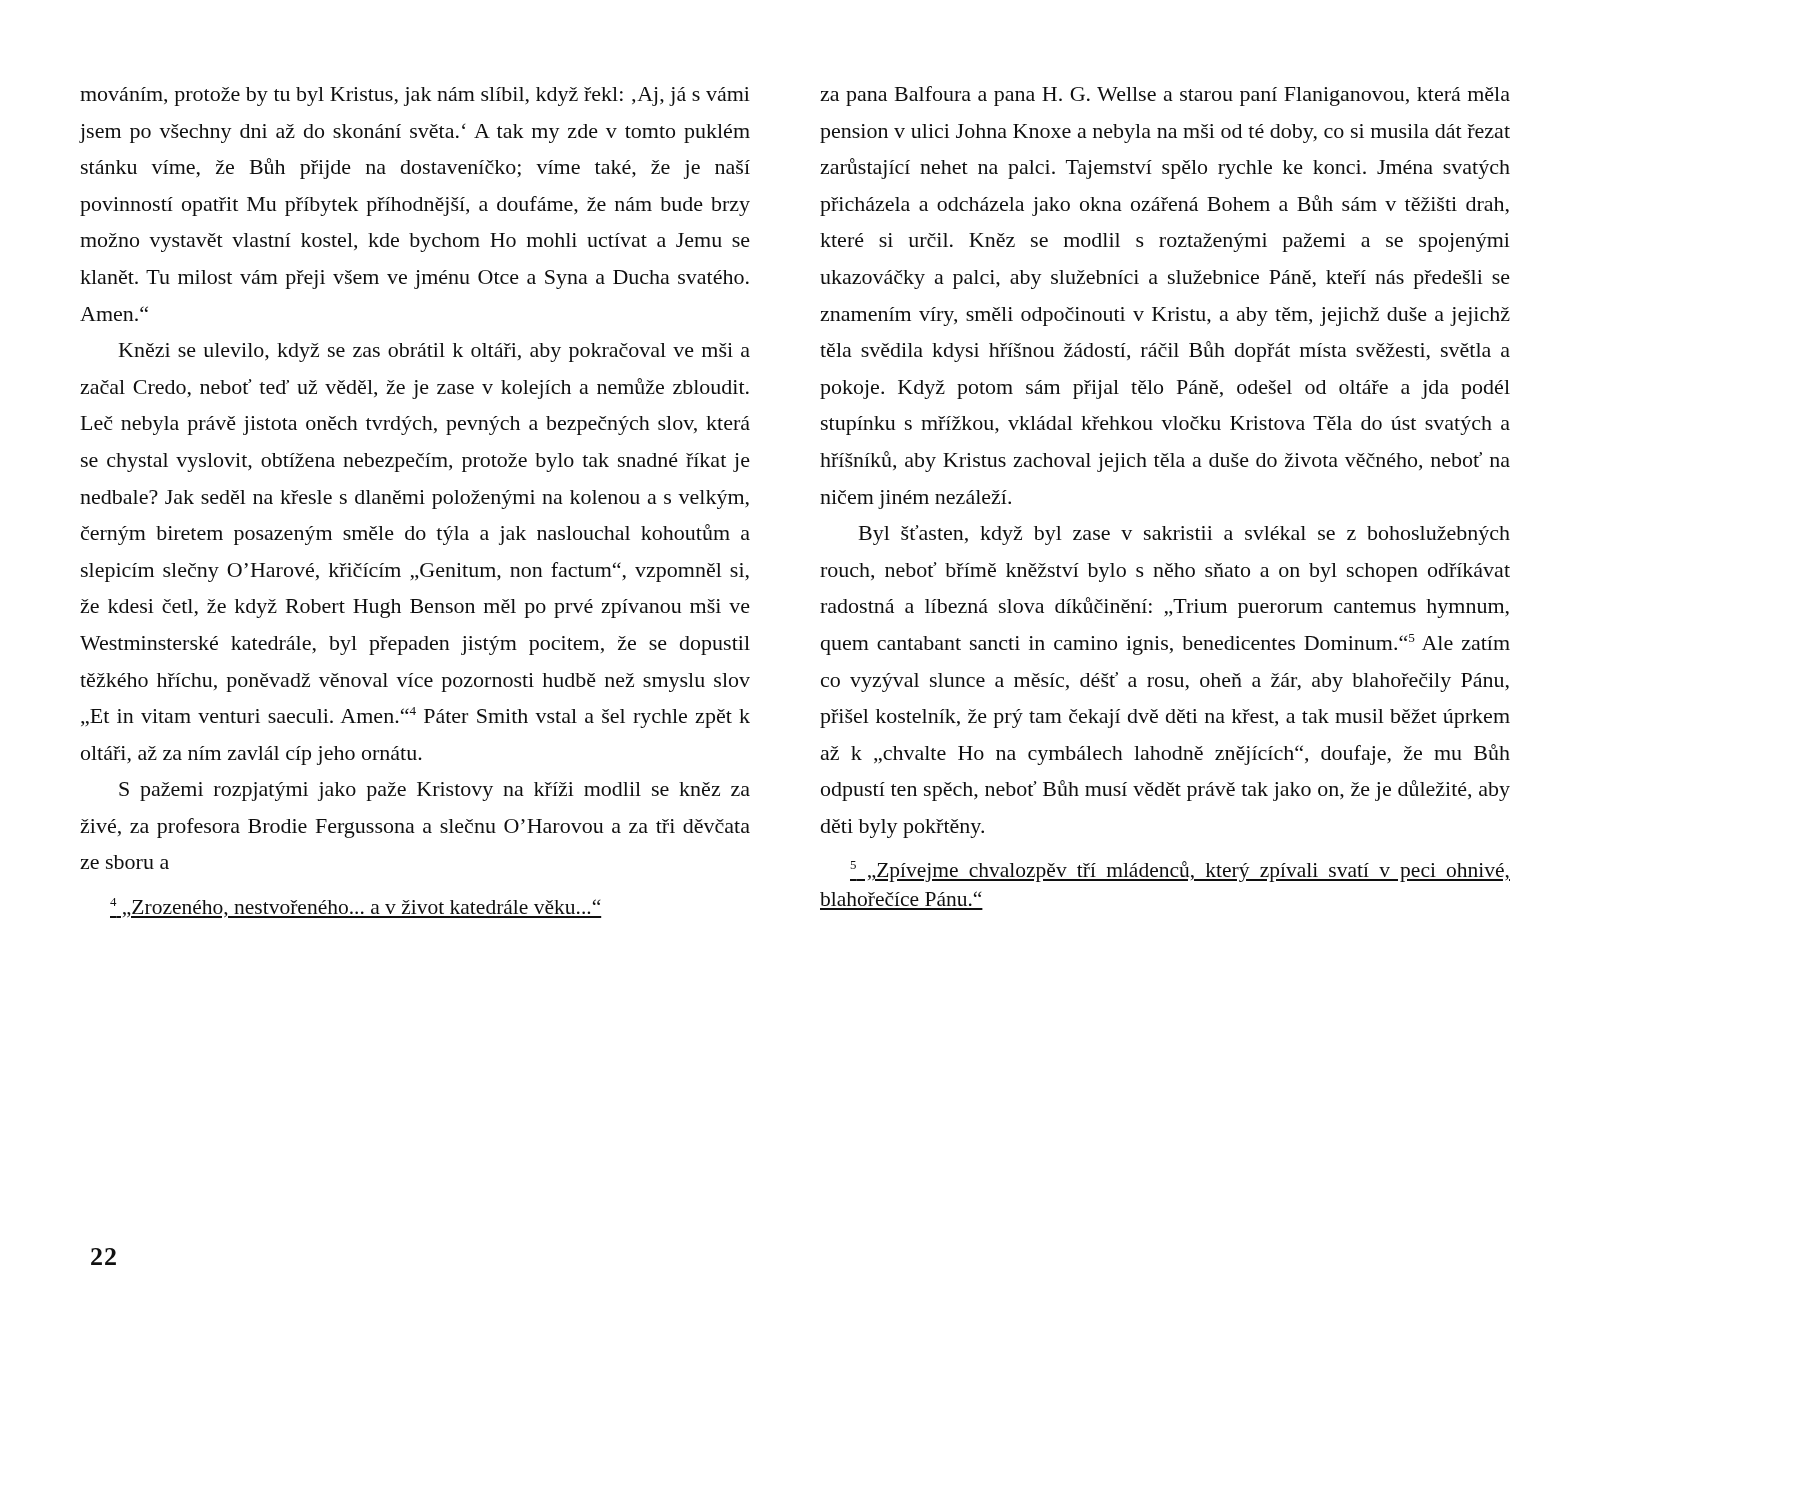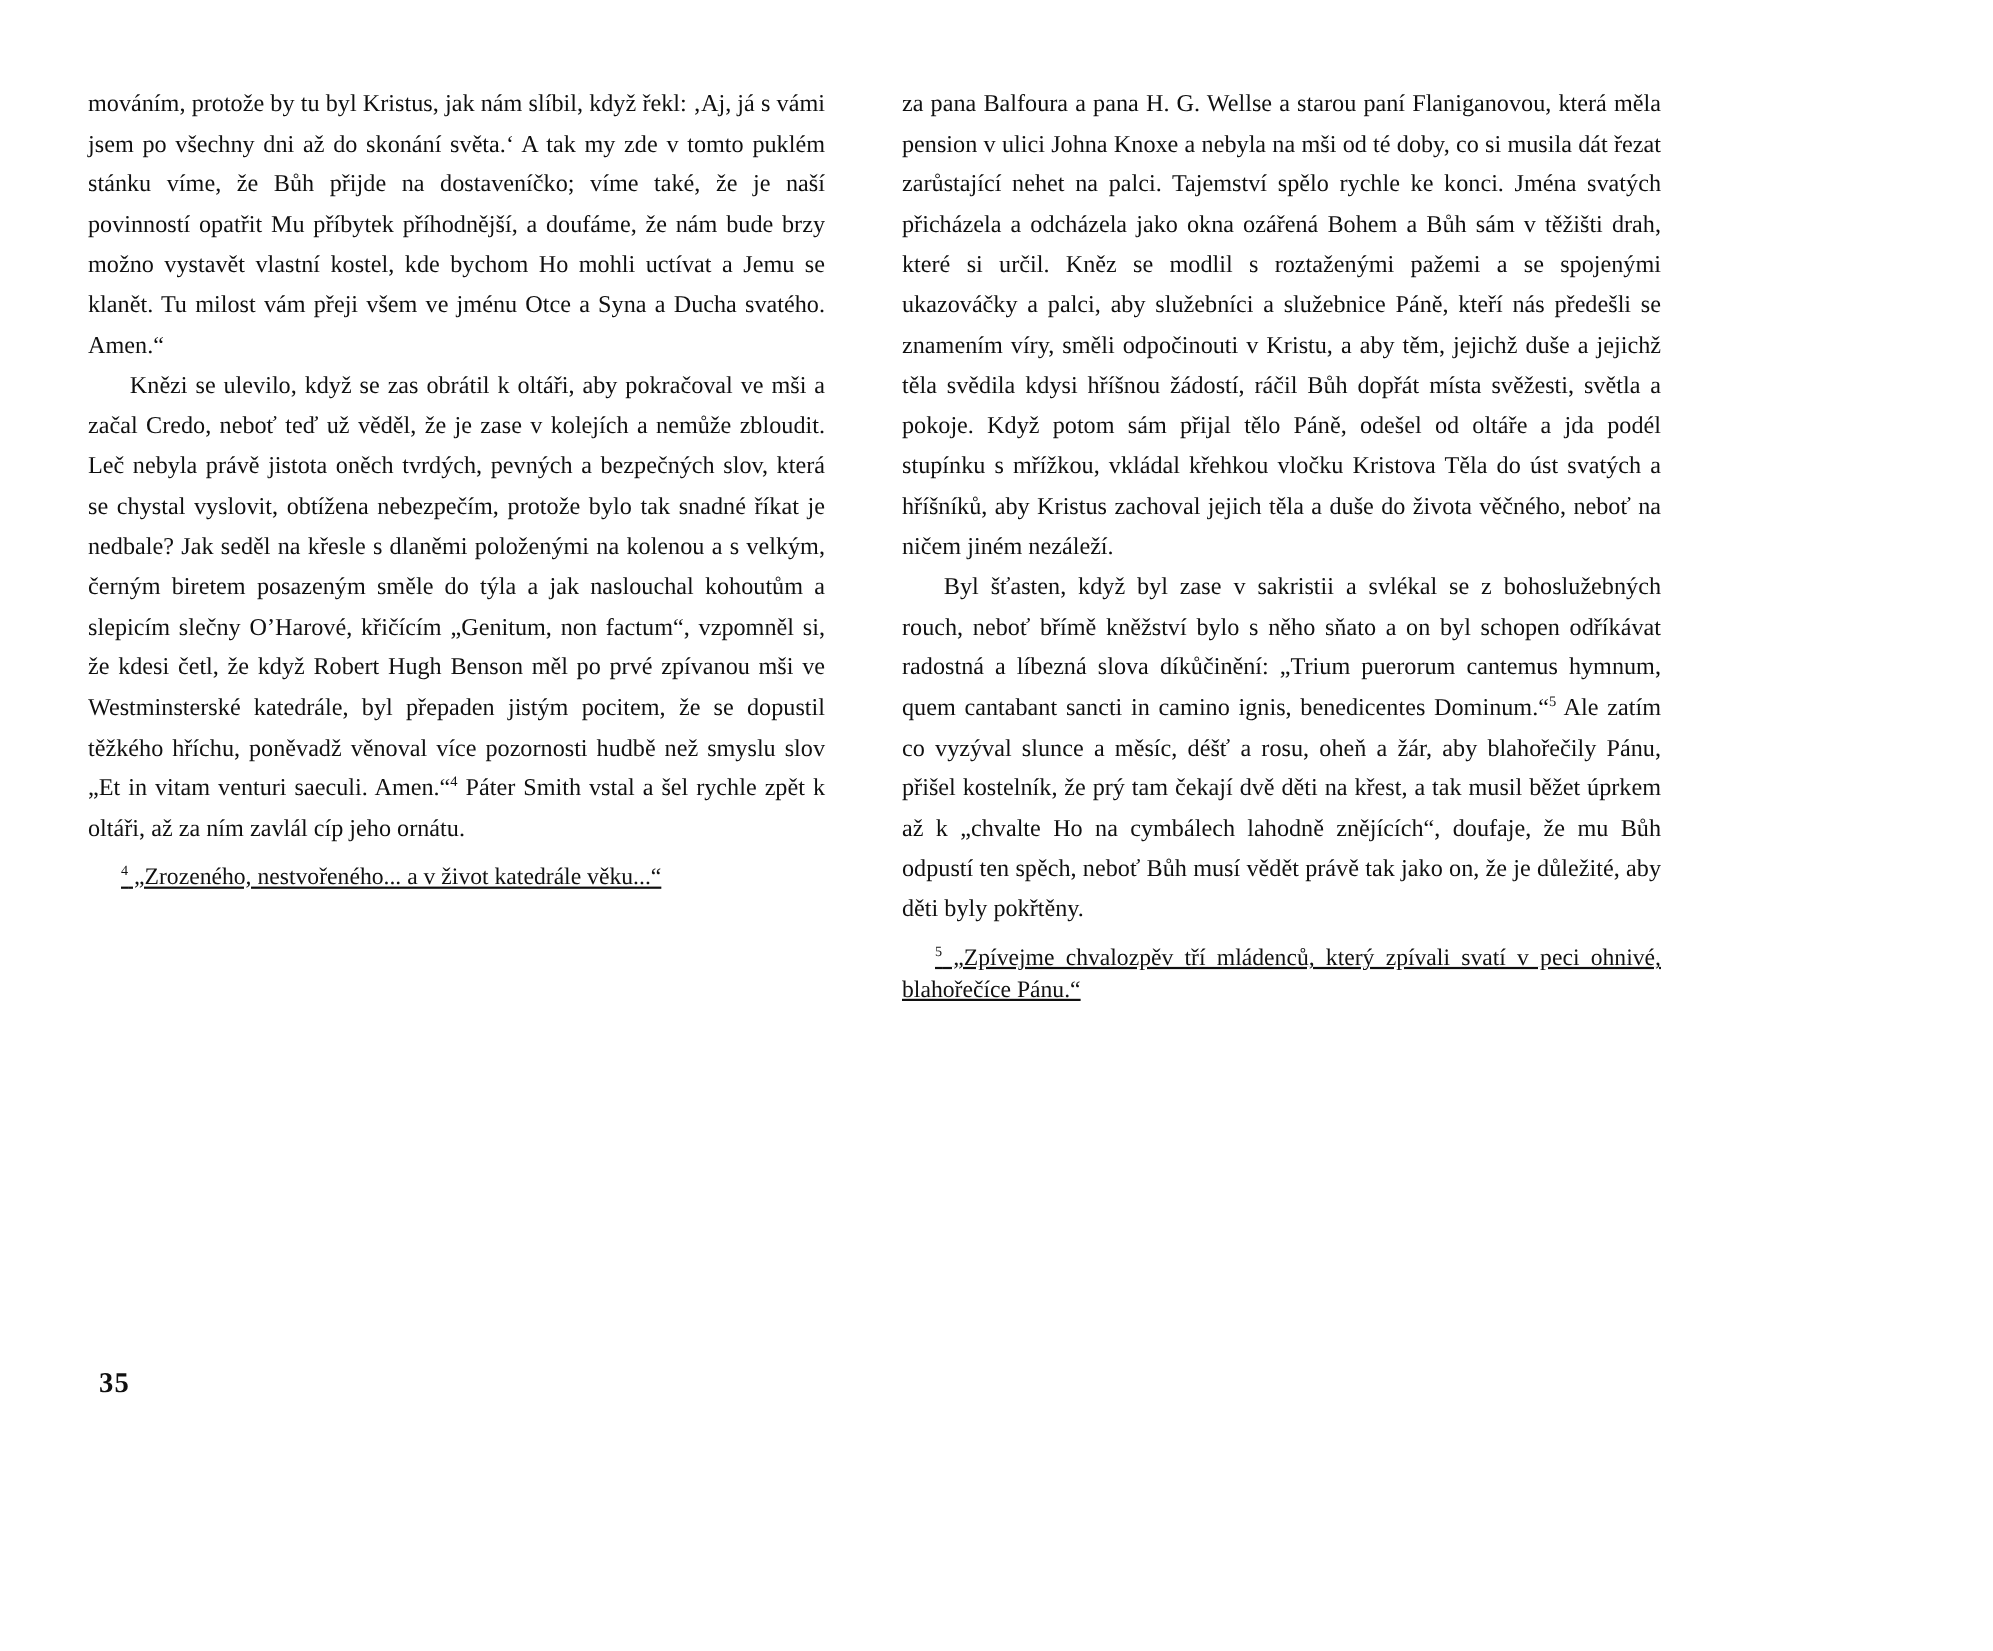--- a/index.html
+++ b/index.html
@@ -38,25 +38,26 @@
 </style>
 </head>
 <body>
 
 <div class="spread">
 
   <div class="page page-left">
     <div class="body-text">
         <p class="para"><span>mováním, protože by tu byl Kristus, jak nám slíbil, když řekl: ‚Aj, já s vámi jsem po všechny dni až do skonání světa.‘ A tak my zde v tomto puklém stánku víme, že Bůh přijde na dostaveníčko; víme také, že je naší povinností opatřit Mu příbytek příhodnější, a doufáme, že nám bude brzy možno vystavět vlastní kostel, kde bychom Ho mohli uctívat a Jemu se klanět. Tu milost vám přeji všem ve jménu Otce a Syna a Ducha svatého. Amen.“</span></p>
         <p class="para indent"><span>Knězi se ulevilo, když se zas obrátil k oltáři, aby pokračoval ve mši a začal </span><span class="it">Credo</span><span>, neboť teď už věděl, že je zase v kolejích a nemůže zbloudit. Leč nebyla právě jistota oněch tvrdých, pevných a bezpečných slov, která se chystal vyslovit, obtížena nebezpečím, protože bylo tak snadné říkat je nedbale? Jak seděl na křesle s dlaněmi položenými na kolenou a s velkým, černým biretem posazeným směle do týla a jak naslouchal kohoutům a slepicím slečny O’Harové, křičícím „</span><span class="it">Genitum, non factum</span><span>“, vzpomněl si, že kdesi četl, že když Robert Hugh Benson měl po prvé zpívanou mši ve Westminsterské katedrále, byl přepaden jistým pocitem, že se dopustil těžkého hříchu, poněvadž věnoval více pozornosti hudbě než smyslu slov „</span><span class="it">Et in vitam venturi saeculi. Amen.</span><span>“</span><sup>4</sup><span> Páter Smith vstal a šel rychle zpět k oltáři, až za ním zavlál cíp jeho ornátu.</span></p>
+        <p class="para indent"><span>S pažemi rozpjatými jako paže Kristovy na kříži modlil se kněz za živé, za profesora Brodie Fergussona a slečnu O’Harovou a za tři děvčata ze sboru a</span></p>
       </div>
     <div class="footnote">
         <p class="para indent"><sup>4</sup><span> „Zrozeného, nestvořeného... a v život katedrále věku...“</span></p>
       </div>
-    <div class="page-number">35</div>
+    <div class="page-number">22</div>
   </div>
 
   <div class="page page-right">
     <div class="body-text">
         <p class="para"><span>za pana Balfoura a pana H. G. Wellse a starou paní Flaniganovou, která měla pension v ulici Johna Knoxe a nebyla na mši od té doby, co si musila dát řezat zarůstající nehet na palci. Tajemství spělo rychle ke konci. Jména svatých přicházela a odcházela jako okna ozářená Bohem a Bůh sám v těžišti drah, které si určil. Kněz se modlil s roztaženými pažemi a se spojenými ukazováčky a palci, aby služebníci a služebnice Páně, kteří nás předešli se znamením víry, směli odpočinouti v Kristu, a aby těm, jejichž duše a jejichž těla svědila kdysi hříšnou žádostí, ráčil Bůh dopřát místa svěžesti, světla a pokoje. Když potom sám přijal tělo Páně, odešel od oltáře a jda podél stupínku s mřížkou, vkládal křehkou vločku Kristova Těla do úst svatých a hříšníků, aby Kristus zachoval jejich těla a duše do života věčného, neboť na ničem jiném nezáleží.</span></p>
         <p class="para indent"><span>Byl šťasten, když byl zase v sakristii a svlékal se z bohoslužebných rouch, neboť břímě kněžství bylo s něho sňato a on byl schopen odříkávat radostná a líbezná slova díkůčinění: „</span><span class="it">Trium puerorum cantemus hymnum, quem cantabant sancti in camino ignis, benedicentes Dominum.</span><span>“</span><sup>5</sup><span> Ale zatím co vyzýval slunce a měsíc, déšť a rosu, oheň a žár, aby blahořečily Pánu, přišel kostelník, že prý tam čekají dvě děti na křest, a tak musil běžet úprkem až k „chvalte Ho na cymbálech lahodně znějících“, doufaje, že mu Bůh odpustí ten spěch, neboť Bůh musí vědět právě tak jako on, že je důležité, aby děti byly pokřtěny.</span></p>
       </div>
     <div class="footnote">
         <p class="para indent"><sup>5</sup><span> „Zpívejme chvalozpěv tří mládenců, který zpívali svatí v peci ohnivé, blahořečíce Pánu.“</span></p>
       </div>

